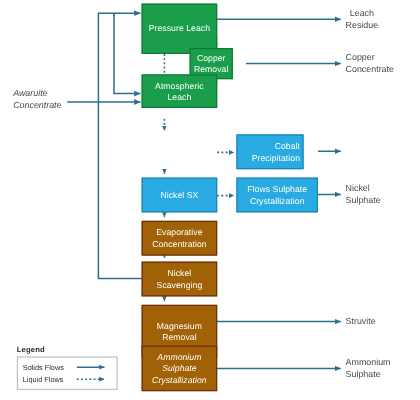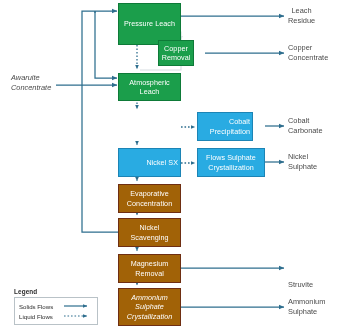--- a/index.html
+++ b/index.html
@@ -151,78 +151,76 @@
   <div class="node green" style="left:118px; top:3px;  width:63px; height:42px;">
     <span class="lbl">Pressure
 Leach</span>
   </div>
 
   <div class="node green" style="left:158px; top:40px; width:36px; height:26px;">
     <span class="lbl">Copper
 Removal</span>
   </div>
 
-  <div class="node green" style="left:118px; top:73px; width:63px; height:28px;">
+  <div class="node green" style="left:118px; top:62px; width:63px; height:28px;">
     <span class="lbl">Atmospheric
 Leach</span>
   </div>
 
 
   <div class="node blue" style="left:197px; top:112px; width:56px; height:29px;text-align:right;">
     <span class="lbl">Cobalt
 Precipitation</span>
   </div>
 
-  <div class="node blue" style="left:118px; top:148px; width:63px; height:29px;justify-content:flex-end;">
+  <div class="node blue" style="left:118px; top:148px; width:63px; height:29px;">
     <span class="lbl">Nickel
 SX</span>
   </div>
 
   <div class="node blue" style="left:197px; top:148px; width:68px; height:29px;">
     <span class="lbl">Flows Sulphate
 Crystallization</span>
   </div>
 
   <div class="node brown" style="left:118px; top:184px; width:63px; height:29px;">
     <span class="lbl">Evaporative
 Concentration</span>
   </div>
 
   <div class="node brown" style="left:118px; top:218px; width:63px; height:29px;">
     <span class="lbl">Nickel
 Scavenging</span>
   </div>
 
-  <div class="node brown" style="left:118px; top:254px; width:63px; height:29px;">
+  <div class="node brown" style="left:118px; top:254px; width:63px; height:44px;">
     <span class="lbl">Magnesium
 Removal</span>
   </div>
 
   <div class="node brown" style="left:118px; top:288px; width:63px; height:38px;font-style:italic;">
     <span class="lbl">Ammonium
 Sulphate
 Crystallization</span>
   </div>
 
   <div class="io-label left" style="left:11px; top:73px;">Awaruite
 Concentrate</div>
 
   <div class="io-label right" style="left:288px; top:6px;text-align:center;">Leach
 Residue</div>
 
   <div class="io-label right" style="left:288px; top:43px;">Copper
 Concentrate</div>
 
-  <div class="io-label right" style="left:288px; top:116px;">Cobalt
-Carbonate</div>
 
   <div class="io-label right" style="left:288px; top:152px;">Nickel
 Sulphate</div>
 
-  <div class="io-label right" style="left:288px; top:280px;">Struvite</div>
+  <div class="io-label right" style="left:288px; top:263px;">Struvite</div>
 
   <div class="io-label right" style="left:288px; top:297px;">Ammonium
 Sulphate</div>
 
   <div id="legend">
     <div class="legend-title">Legend</div>
     <div class="legend-box">
       <div class="legend-row">
         <span class="legend-text">Solids Flows</span>
         <span class="legend-swatch">

